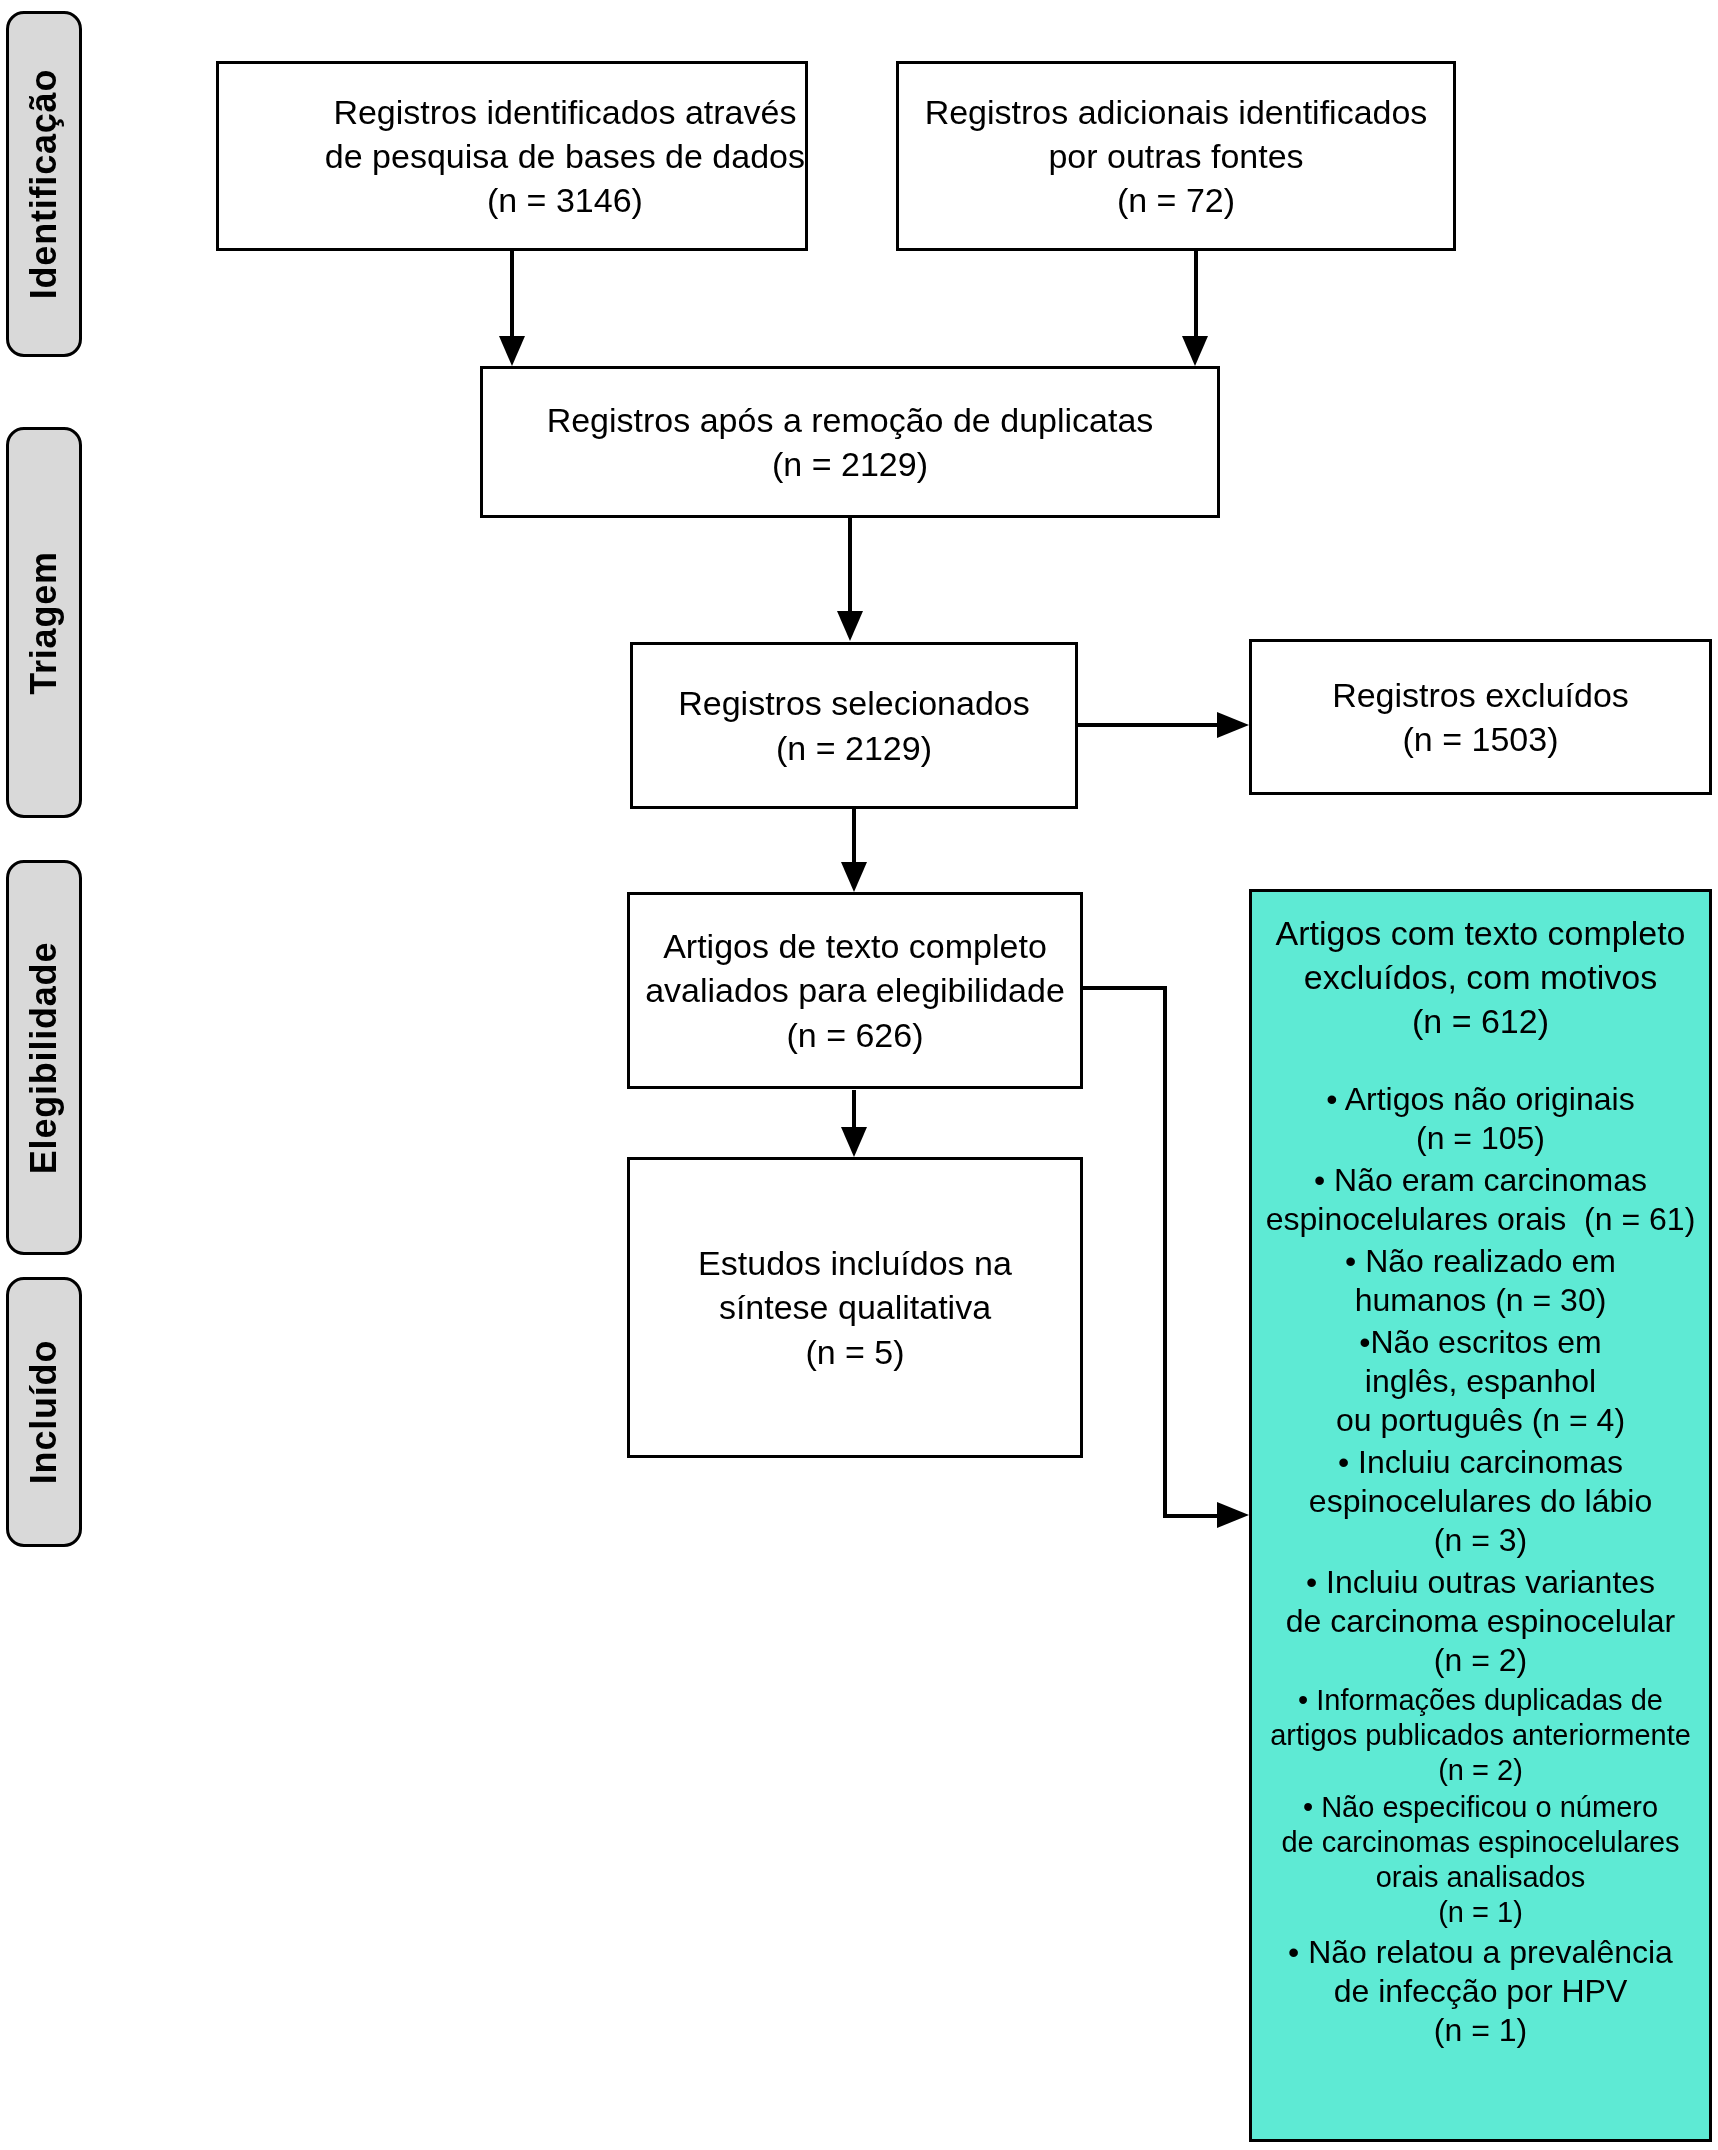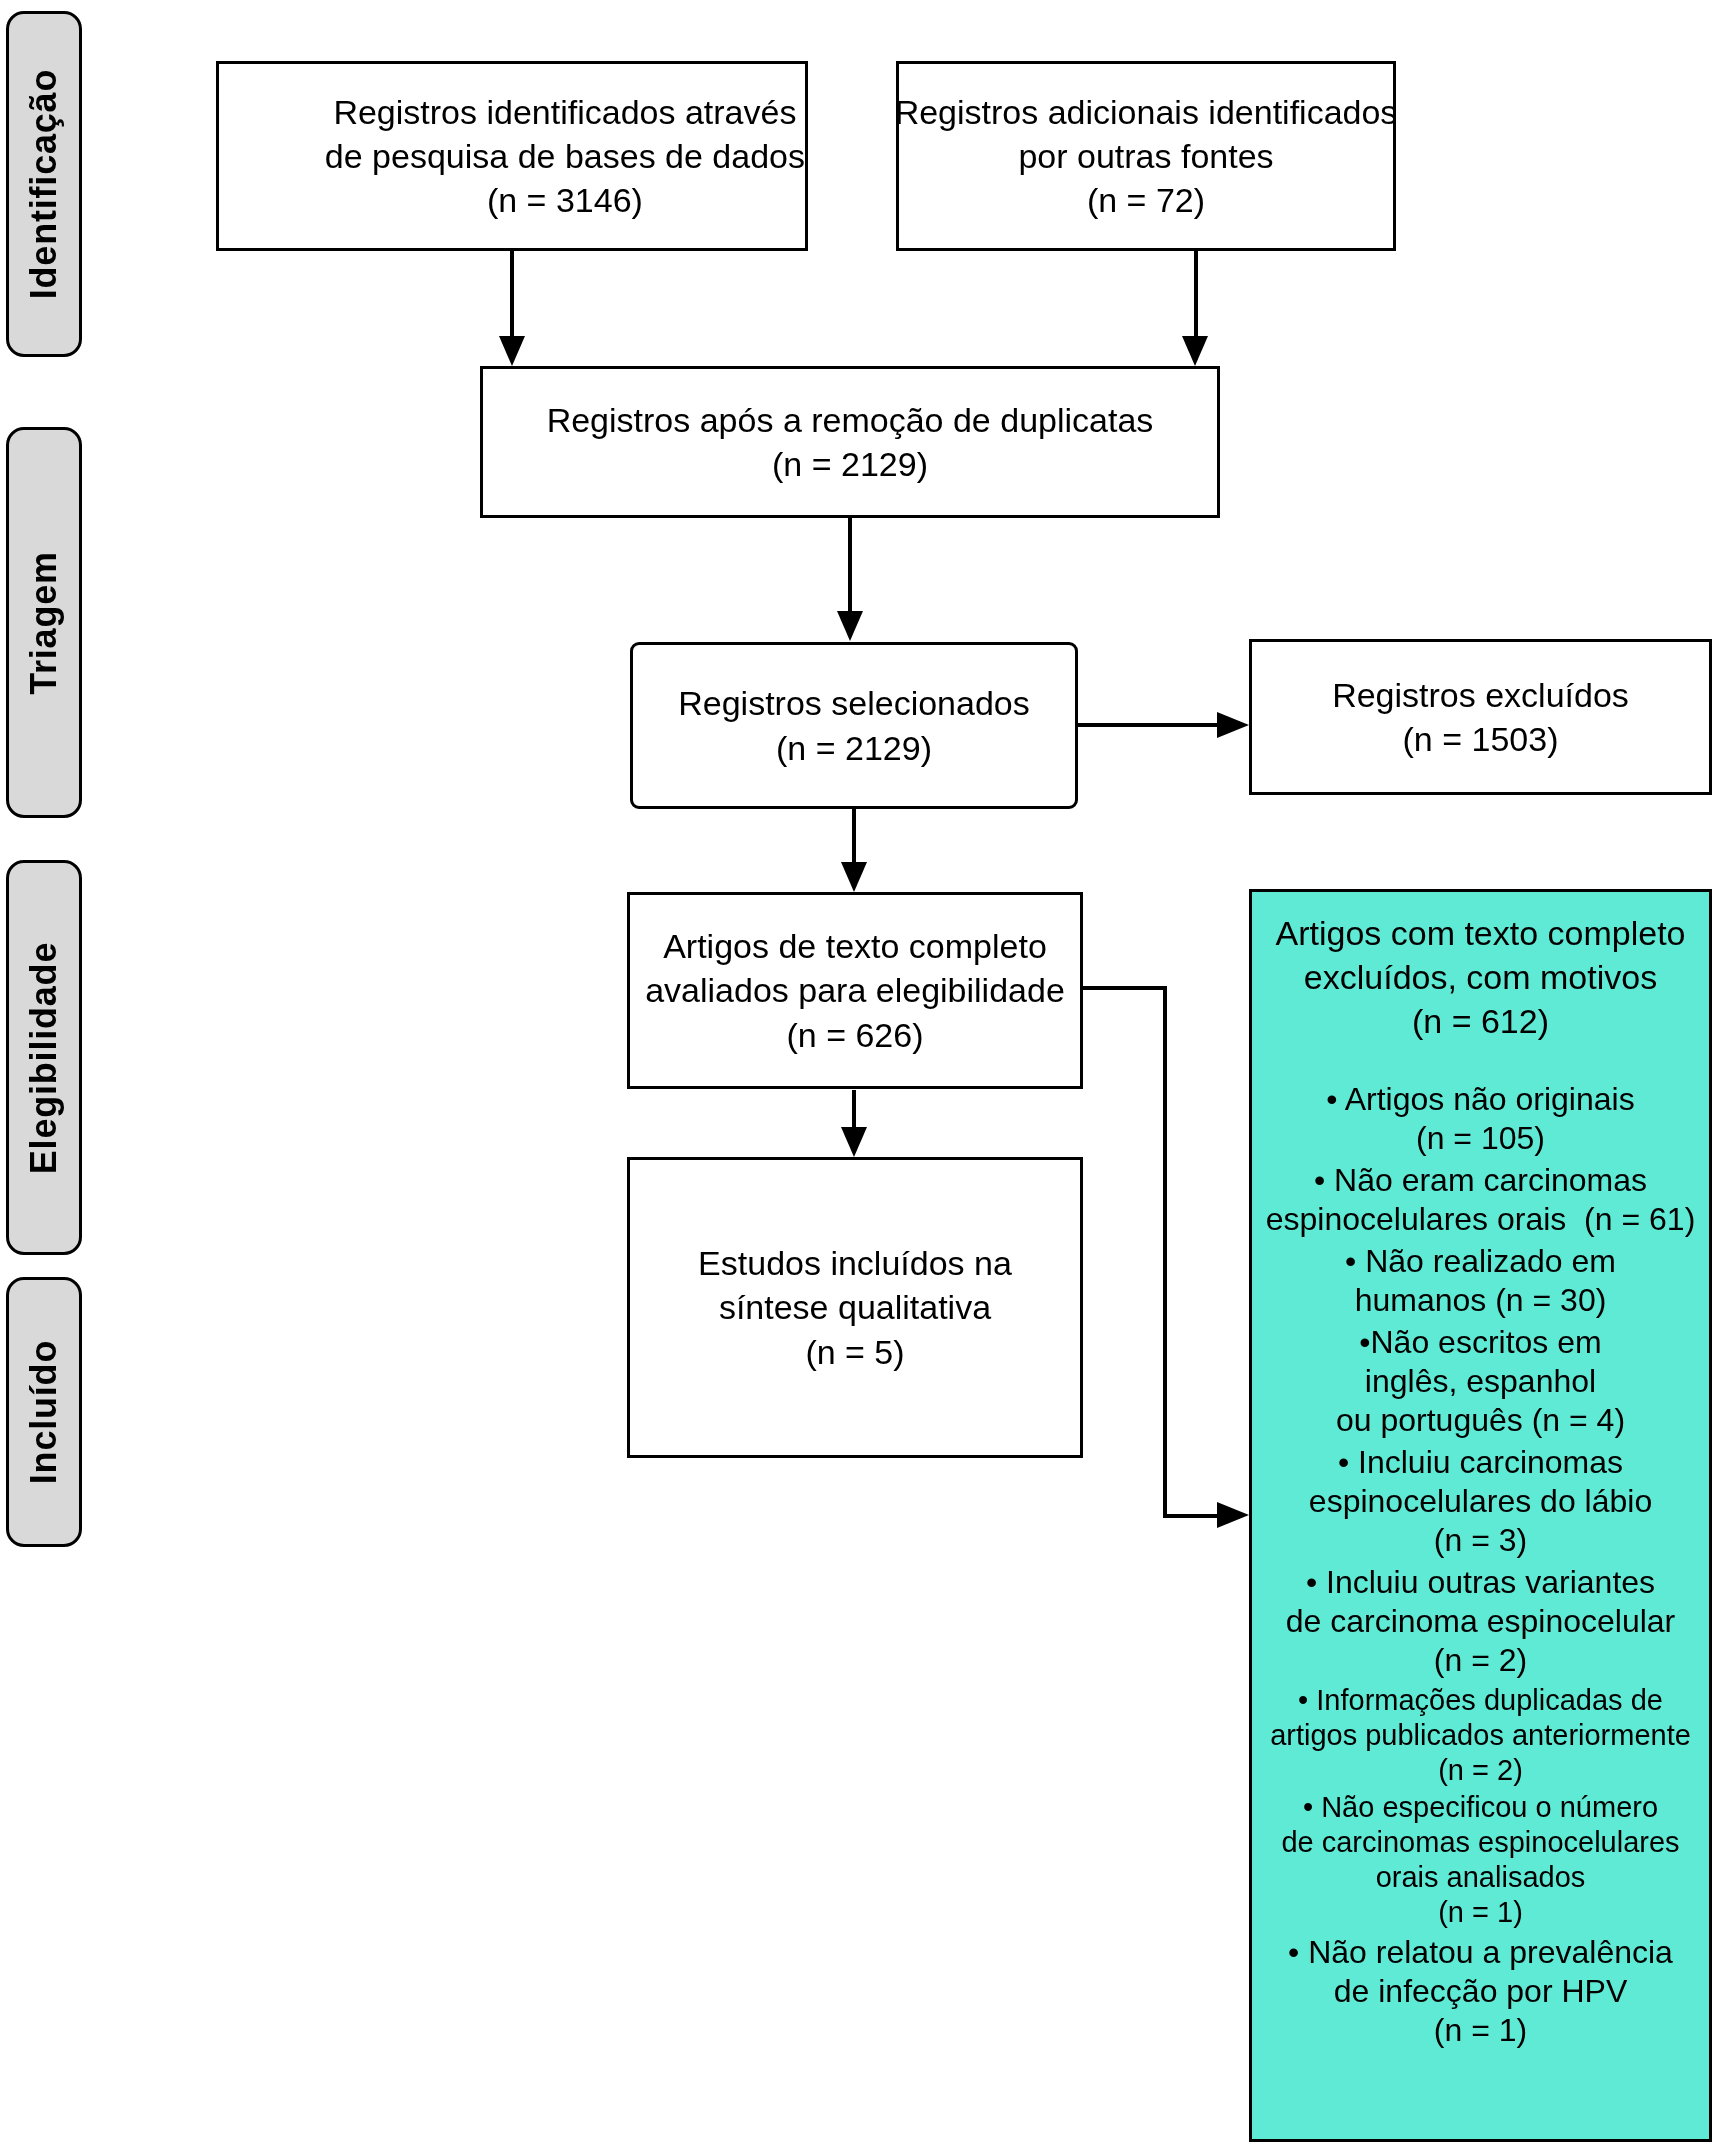--- a/index.html
+++ b/index.html
@@ -107,32 +107,32 @@
   <div class="side-box" style="top:1277px;height:270px;">
     <span class="side-label">Incluído</span>
   </div>
 
   <div class="node" style="left:216px;top:61px;width:592px;height:190px;justify-content:flex-end;">
     <div class="node-text">Registros identificados através
 de pesquisa de bases de dados
 (n = 3146)</div>
   </div>
 
-  <div class="node" style="left:896px;top:61px;width:500px;height:190px;">
+  <div class="node" style="left:896px;top:61px;width:560px;height:190px;">
     <div class="node-text">Registros adicionais identificados
 por outras fontes
 (n = 72)</div>
   </div>
 
   <div class="node" style="left:480px;top:366px;width:740px;height:152px;justify-content:center;">
     <div class="node-text">Registros após a remoção de duplicatas
 (n = 2129)</div>
   </div>
 
-  <div class="node" style="left:630px;top:642px;width:448px;height:167px;border-radius:9px;">
+  <div class="node" style="left:630px;top:642px;width:448px;height:167px;">
     <div class="node-text">Registros selecionados
 (n = 2129)</div>
   </div>
 
   <div class="node" style="left:1249px;top:639px;width:463px;height:156px;">
     <div class="node-text">Registros excluídos
 (n = 1503)</div>
   </div>
 
   <div class="node" style="left:627px;top:892px;width:456px;height:197px;">

